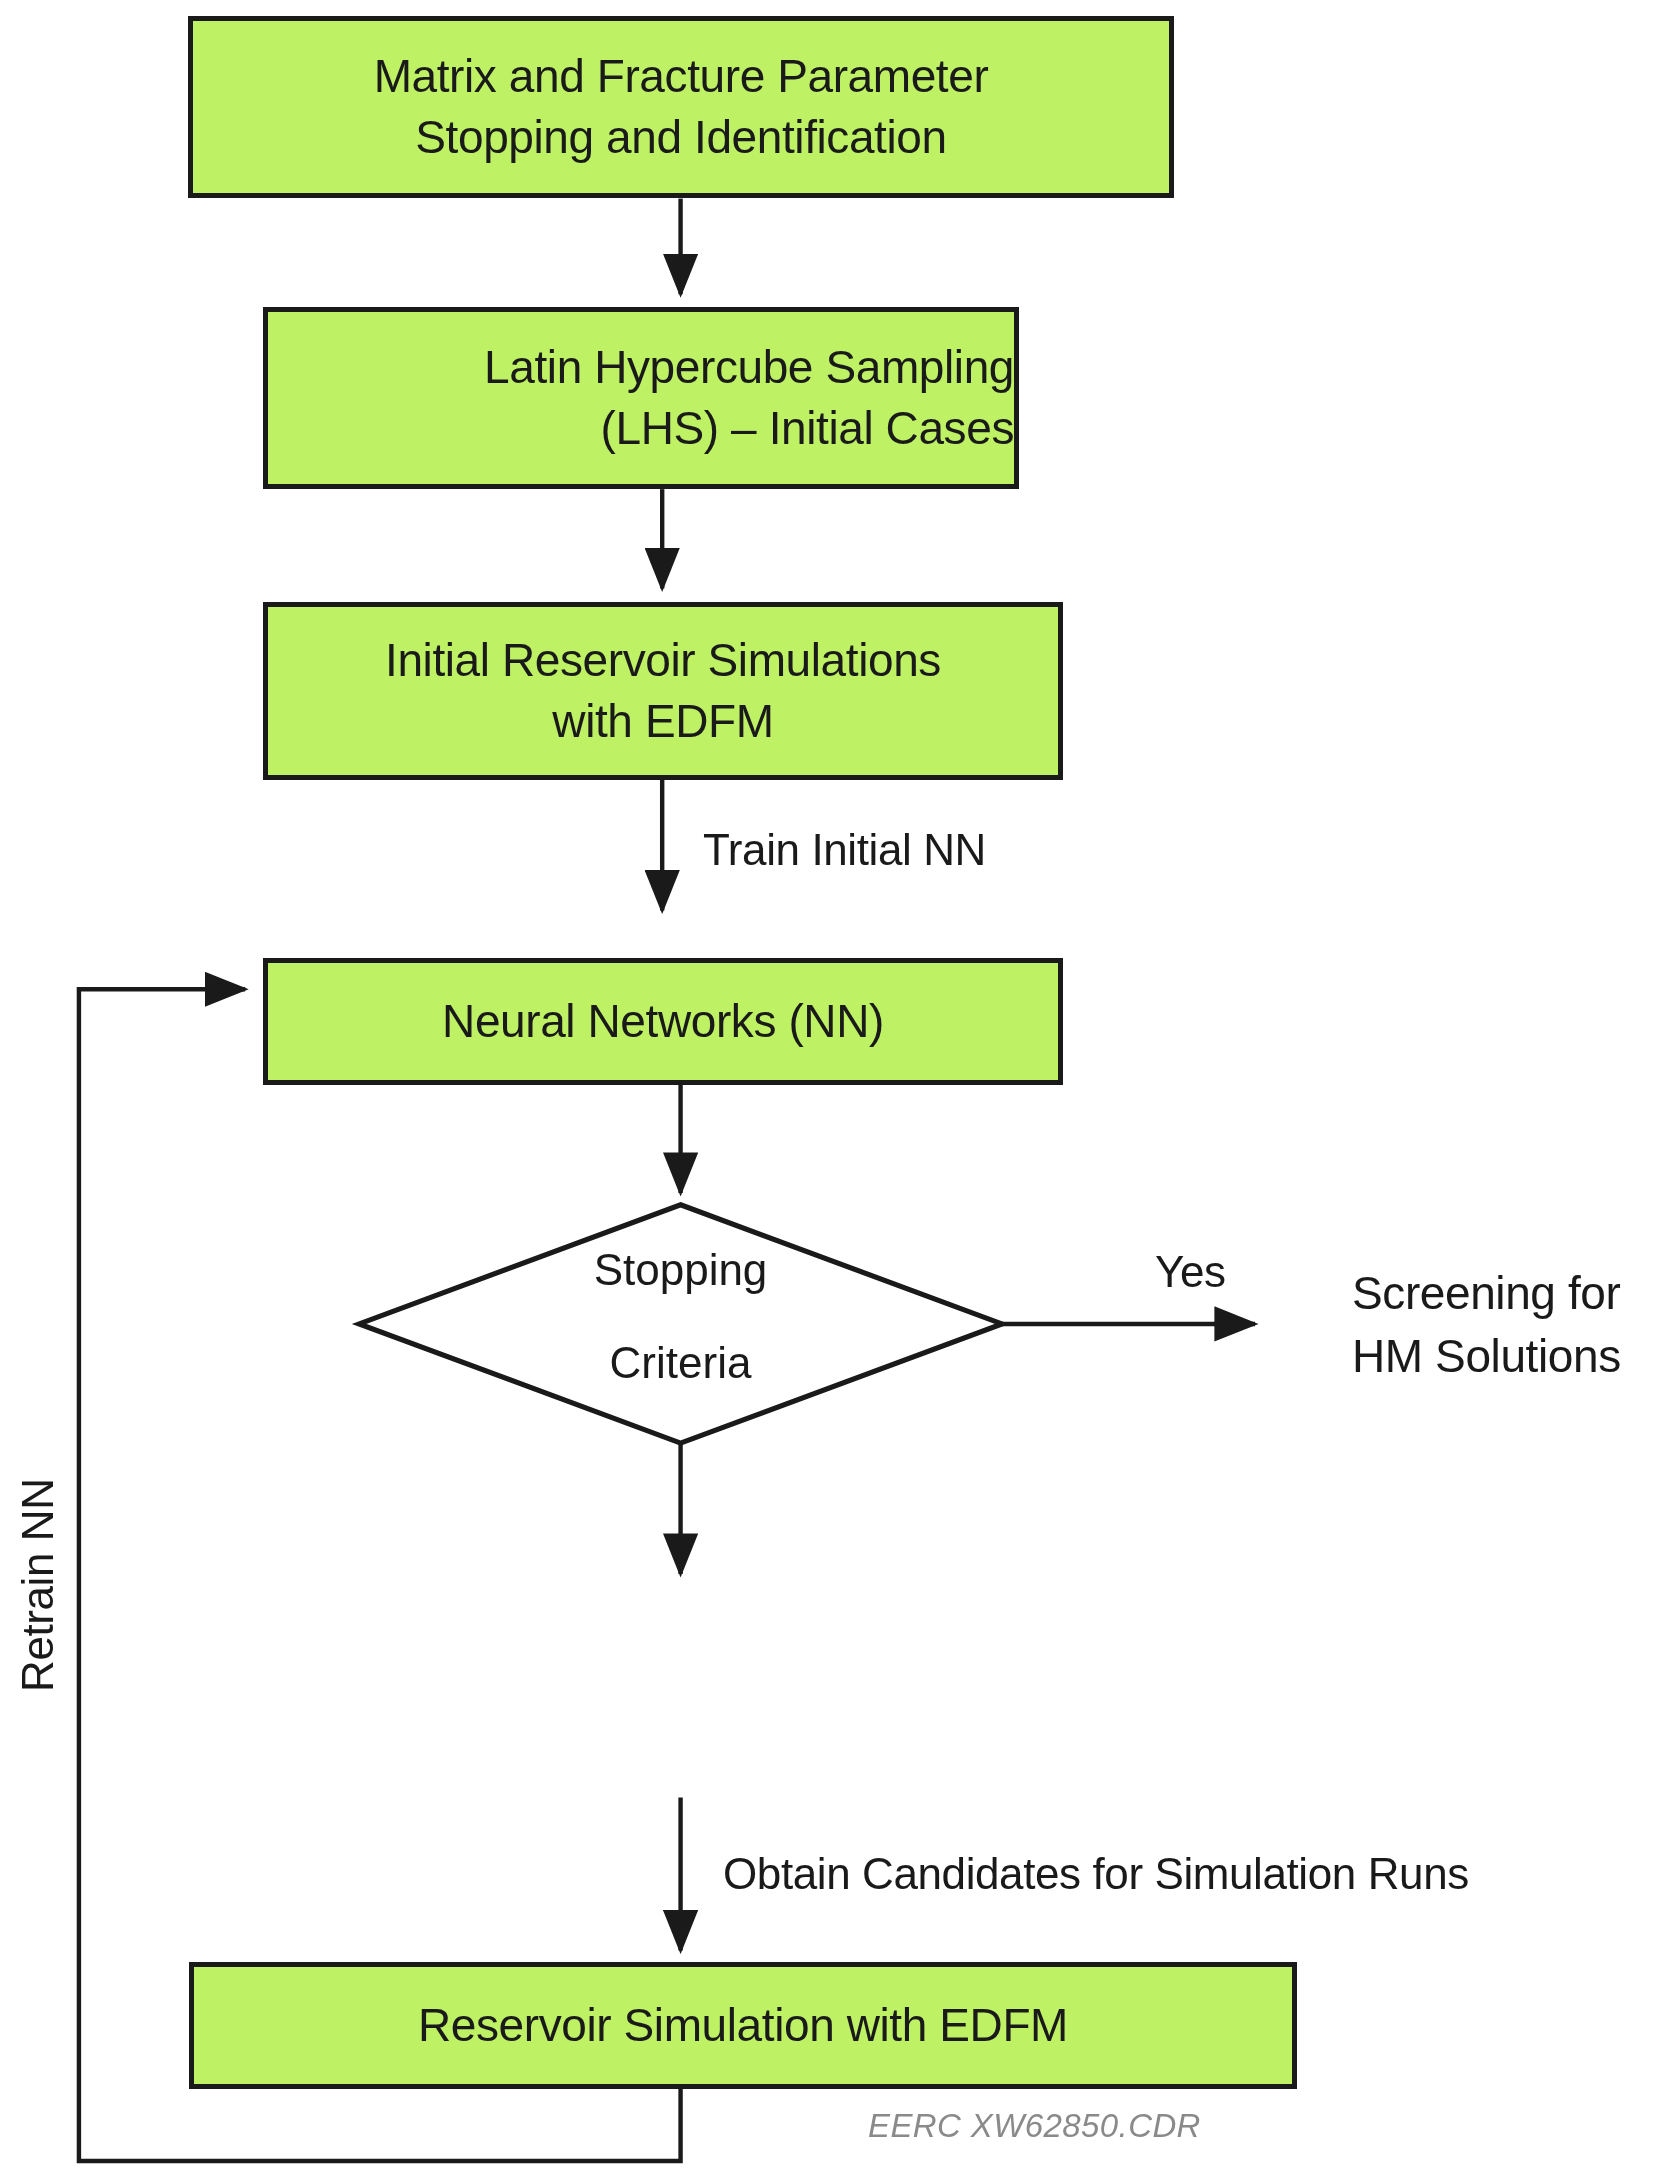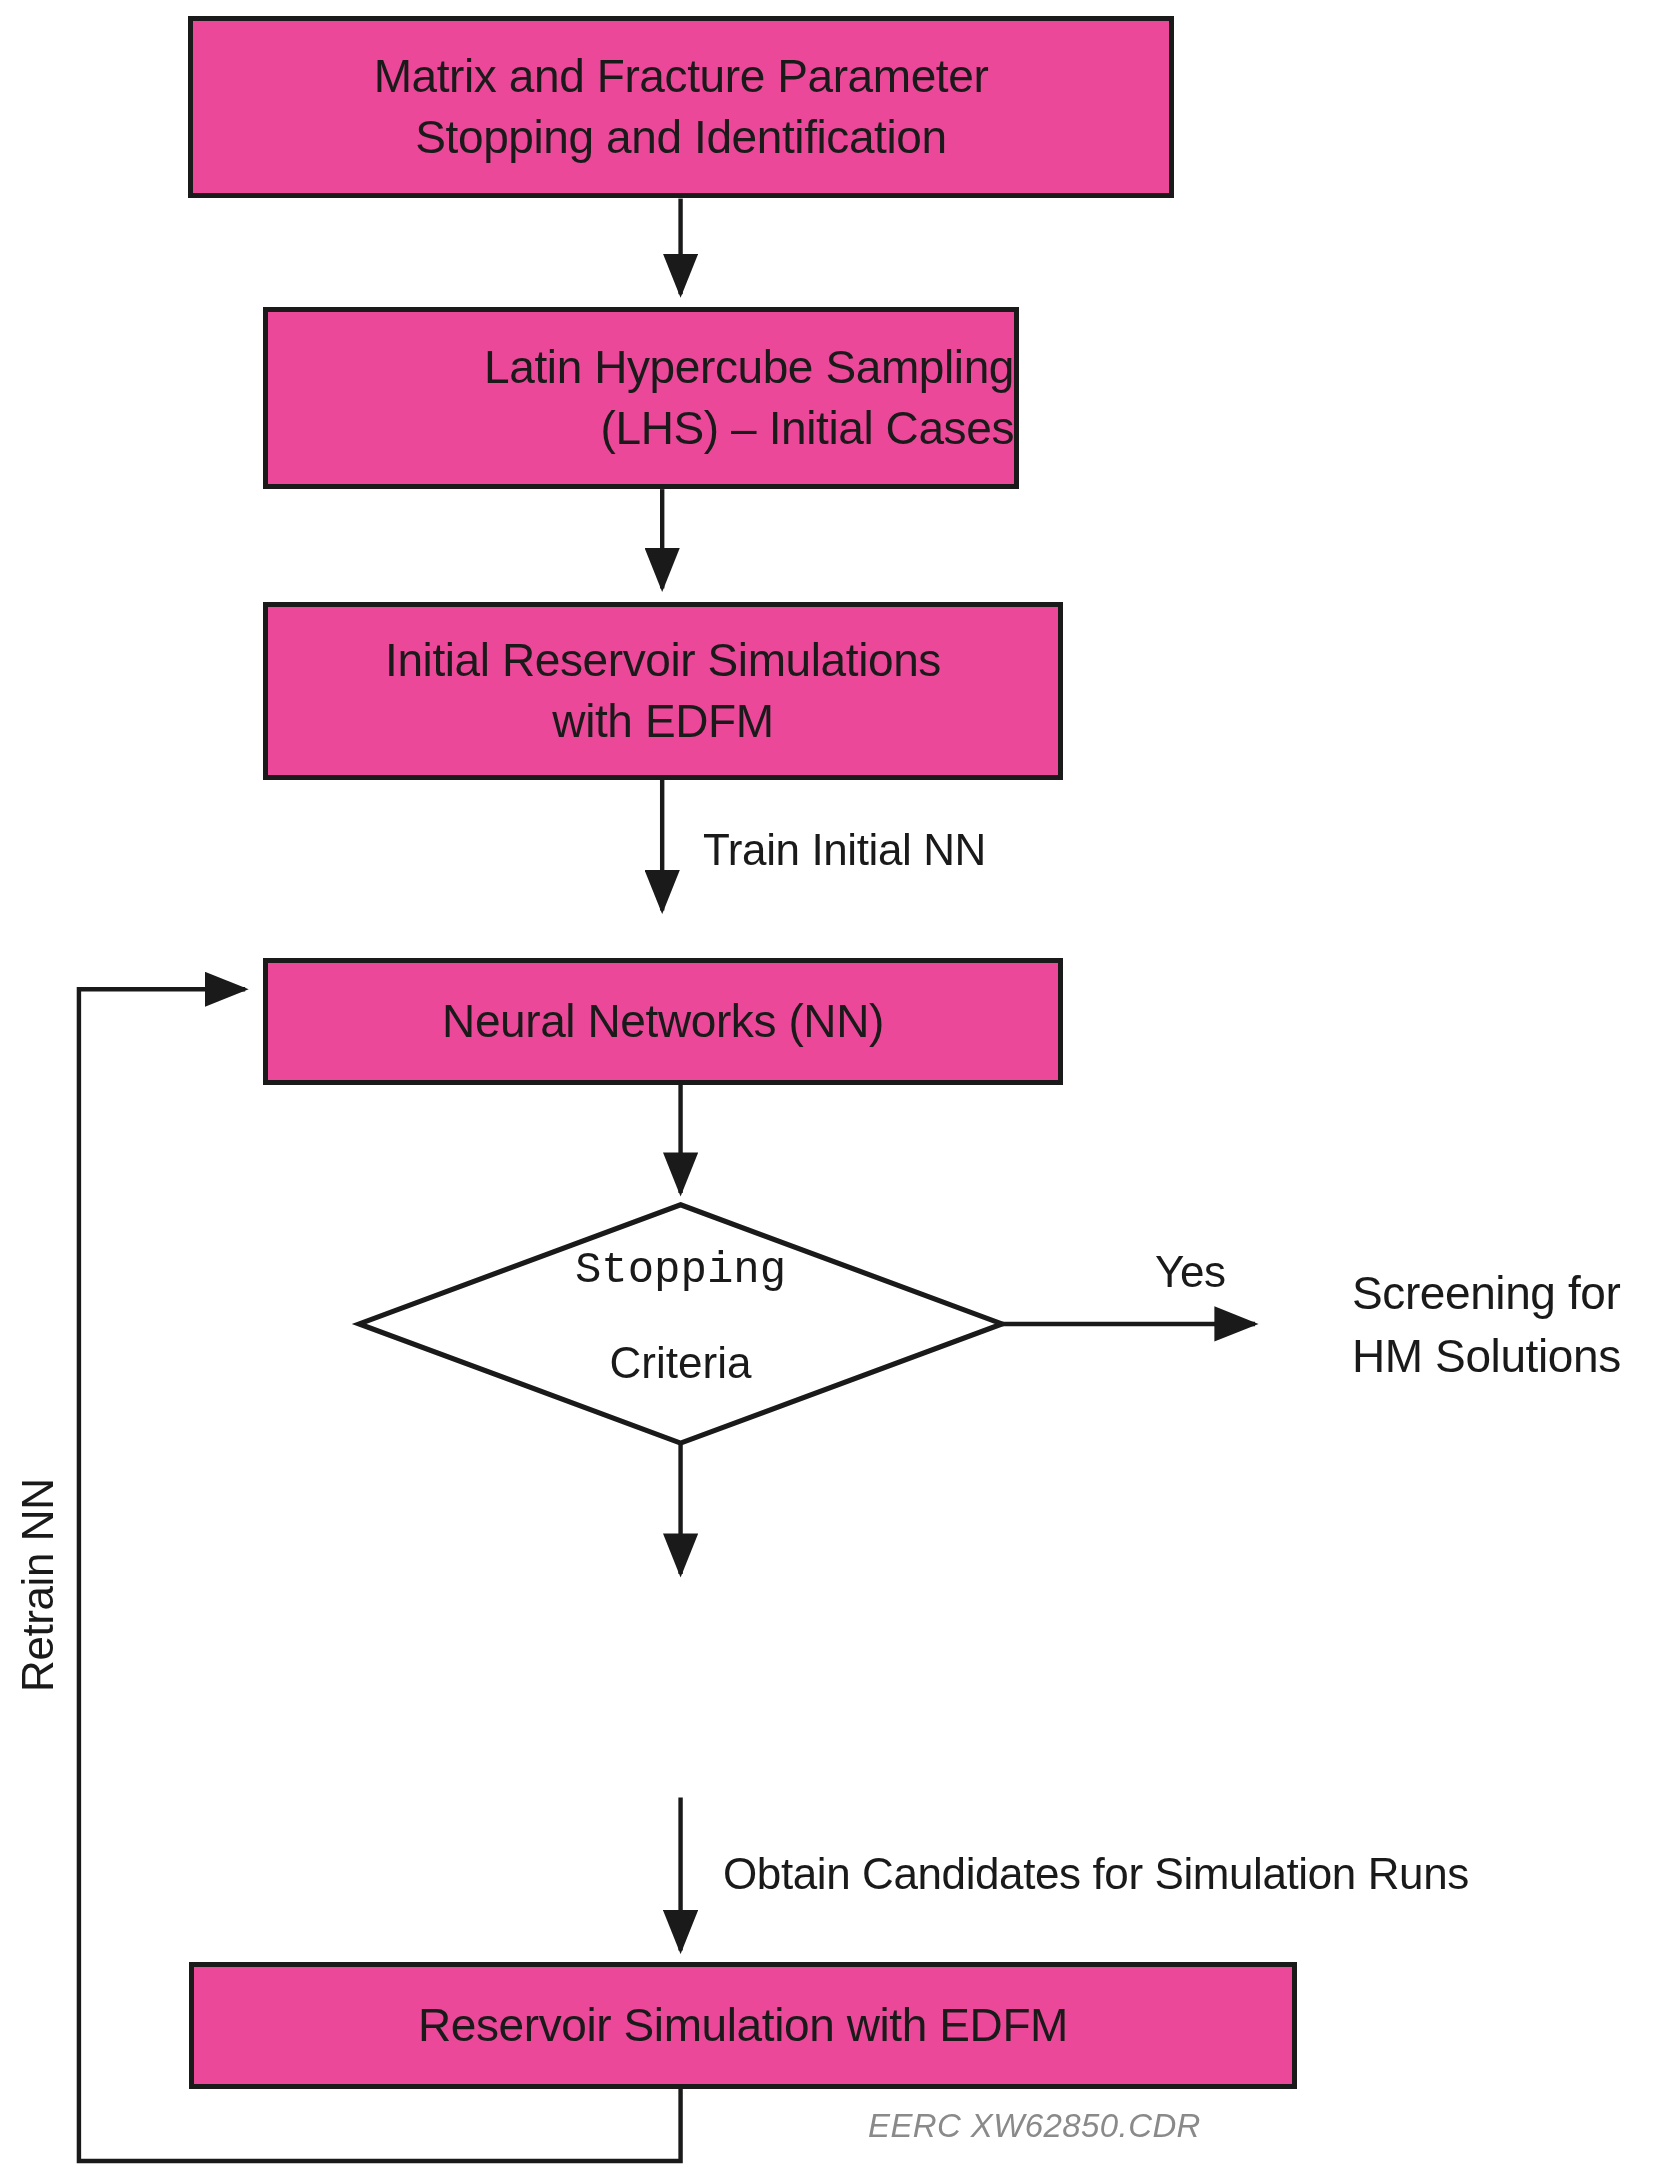--- a/index.html
+++ b/index.html
@@ -21,21 +21,21 @@
     position: absolute;
     left: 0;
     top: 0;
     width: 1673px;
     height: 2183px;
   }
   .node-box {
     position: absolute;
     box-sizing: border-box;
     border: 5.1px solid #1a1a1a;
-    background: #ec4899;
+    background: #bef264;
     display: flex;
     flex-direction: column;
     align-items: center;
     justify-content: center;
     text-align: center;
     color: #1a1a1a;
   }
   .node-line {
     display: block;
     font-size: 46px;
@@ -131,21 +131,21 @@
     <span class="node-line">with EDFM</span>
   </div>
 
   <span class="edge-label" style="left:703px; top:821px;">Train Initial NN</span>
 
   <div class="node-box" style="left:263px; top:958px; width:800px; height:127px;align-items:center;">
     <span class="node-line">Neural Networks (NN)</span>
   </div>
 
   <div class="diamond-text" style="left:515px; top:1248px; width:331px;">
-    <div style="margin-bottom:49px;font-family:Liberation Mono, monospace;">Stopping</div>
+    <div style="margin-bottom:49px;">Stopping</div>
     <div>Criteria</div>
   </div>
 
   <span class="edge-label" style="left:1155px; top:1243px;">Yes</span>
 
   <div class="terminal-label" style="left:1352px; top:1262px;">
     <div>Screening for</div>
     <div>HM Solutions</div>
   </div>
 

